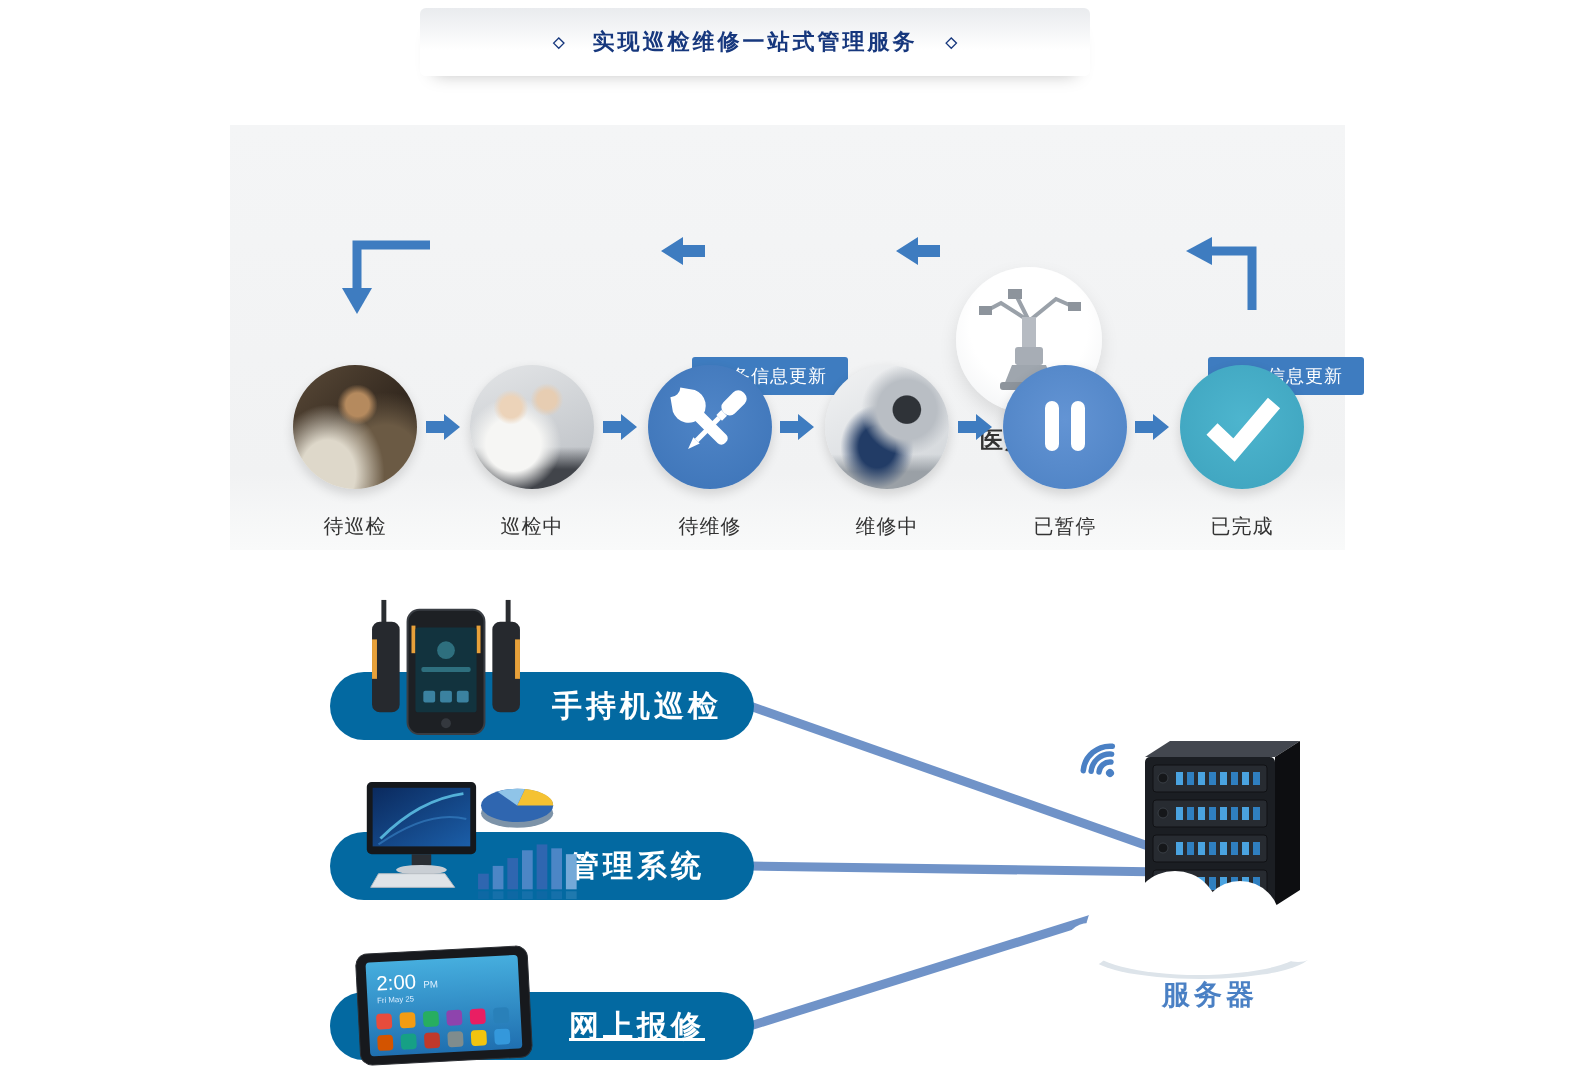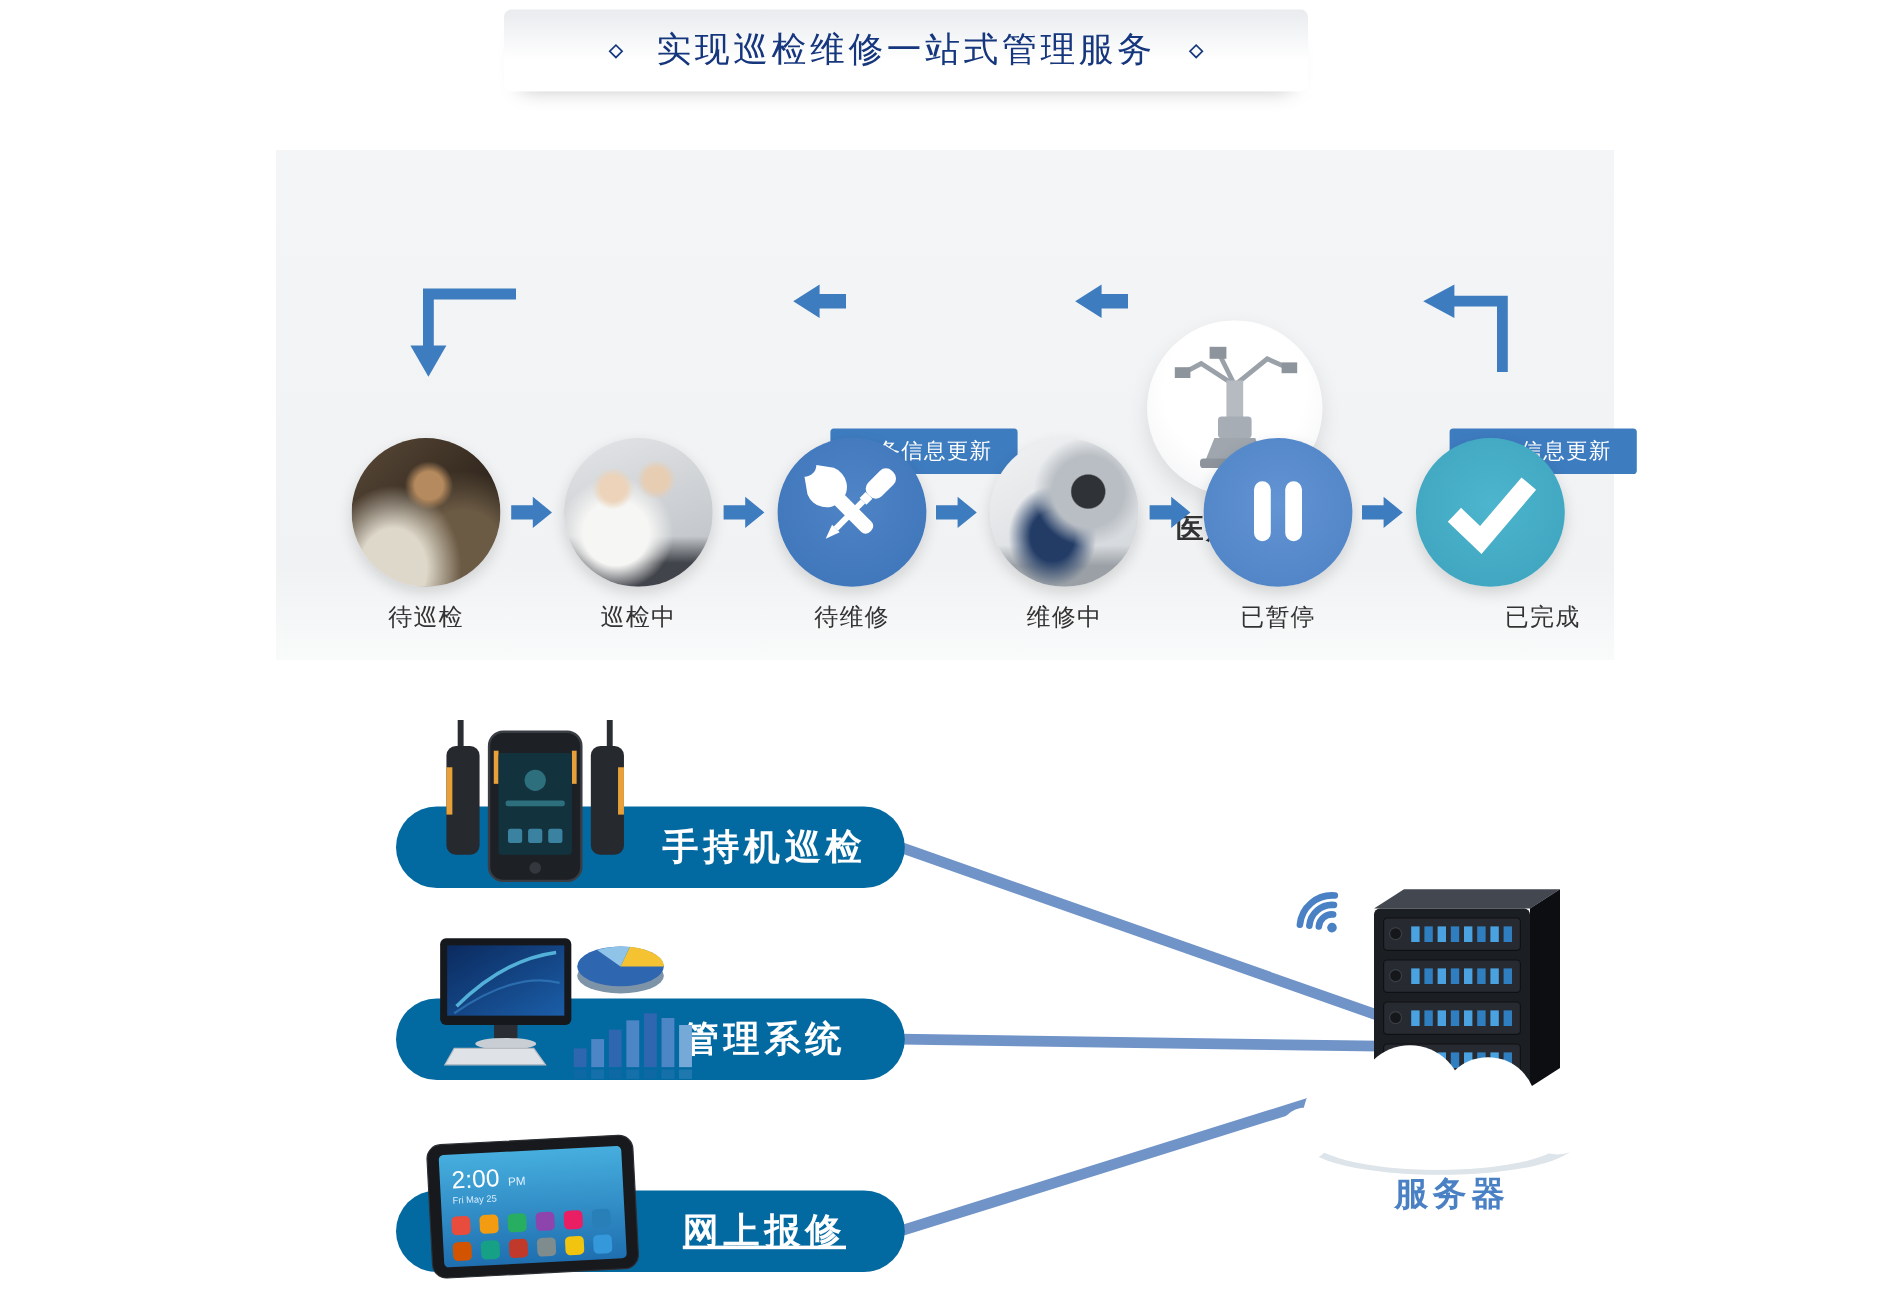--- a/index.html
+++ b/index.html
@@ -7,21 +7,21 @@
     position:relative;width:1580px;height:1090px;background:#ffffff;overflow:hidden;
     font-family:"Liberation Sans", sans-serif;
   }
   
   .title-banner{
     position:absolute;left:420px;top:8px;width:670px;height:68px;
     background:linear-gradient(180deg,#e9ebee 0%,#ffffff 62%);
     border-radius:6px;display:flex;align-items:center;justify-content:center;gap:28px;
     box-shadow:0 12px 18px -14px rgba(0,0,0,.28);
   }
-  .title-banner h1{margin:0;font-size:29px;font-weight:normal;color:#16377d;letter-spacing:3px;}
+  .title-banner h1{margin:0;font-size:22px;font-weight:bold;color:#16377d;letter-spacing:3px;}
   .title-decor{color:#16377d;font-size:15px;font-weight:bold;}
   
   .flow-panel{
     position:absolute;left:230px;top:125px;width:1115px;height:425px;
     background:linear-gradient(180deg,#f4f5f6 0%,#f1f2f3 82%,#f9fafa 100%);
   }
   .device-circle{
     position:absolute;left:726px;top:142px;width:146px;height:146px;border-radius:50%;
     background:radial-gradient(circle at 50% 40%,#ffffff 52%,#edeff1 100%);
     box-shadow:0 8px 18px rgba(0,0,0,.10);display:flex;align-items:center;justify-content:center;
@@ -35,21 +35,21 @@
     color:#fff;font-size:18px;letter-spacing:1px;display:flex;align-items:center;justify-content:center;
   }
   .update-btn.left{left:462px;} .update-btn.right{left:978px;}
   .abs{position:absolute;}
   
   .stage{position:absolute;top:365px;width:150px;text-align:center;}
   .stage .circle{
     width:124px;height:124px;border-radius:50%;margin:0 auto;overflow:hidden;
     box-shadow:0 5px 12px rgba(0,0,0,.14);display:flex;align-items:center;justify-content:center;
   }
-  .stage-label{margin-top:12px;font-size:20px;color:#333;font-weight:500;letter-spacing:1px;}
+  .stage-label{margin-top:24px;font-size:20px;color:#333;font-weight:500;letter-spacing:1px;}
   .photo-inspector{
     background:
       radial-gradient(circle at 52% 32%, #b58a5e 0 11%, rgba(0,0,0,0) 19%),
       radial-gradient(ellipse at 28% 88%, #ded8ca 0 22%, rgba(0,0,0,0) 45%),
       radial-gradient(ellipse at 75% 75%, #6b5a44 0 25%, rgba(0,0,0,0) 50%),
       linear-gradient(135deg,#5a4a38 0%,#352a20 55%,#1f1915 100%);
   }
   .photo-engineers{
     background:
       radial-gradient(circle at 33% 34%, #ecd3b9 0 9%, rgba(0,0,0,0) 15%),
@@ -167,21 +167,21 @@
           <rect x="42" y="36" width="14" height="50" rx="7" fill="#fff"></rect>
           <rect x="68" y="36" width="14" height="50" rx="7" fill="#fff"></rect>
         </svg>
       </div>
       <div class="stage-label">已暂停</div>
     </div>
     <div class="stage" style="left:582px;top:240px;">
       <div class="circle photo-mri"></div>
       <div class="stage-label">维修中</div>
     </div>
-    <div class="stage" style="left:937px;top:240px;text-align:right;">
+    <div class="stage" style="left:937px;top:240px;">
       <div class="circle circle-check">
         <svg width="124" height="124" viewBox="0 0 124 124">
           <polyline points="32,64 54,85 94,38" stroke="#fff" stroke-width="16" fill="none"></polyline>
         </svg>
       </div>
       <div class="stage-label">已完成</div>
     </div>
 
     <svg class="abs" style="left:194px;top:287px;" width="40" height="30" viewBox="0 0 40 30">
         <polygon points="2,9 20,9 20,2 36,15 20,28 20,21 2,21" fill="#3e7cc0"></polygon>

